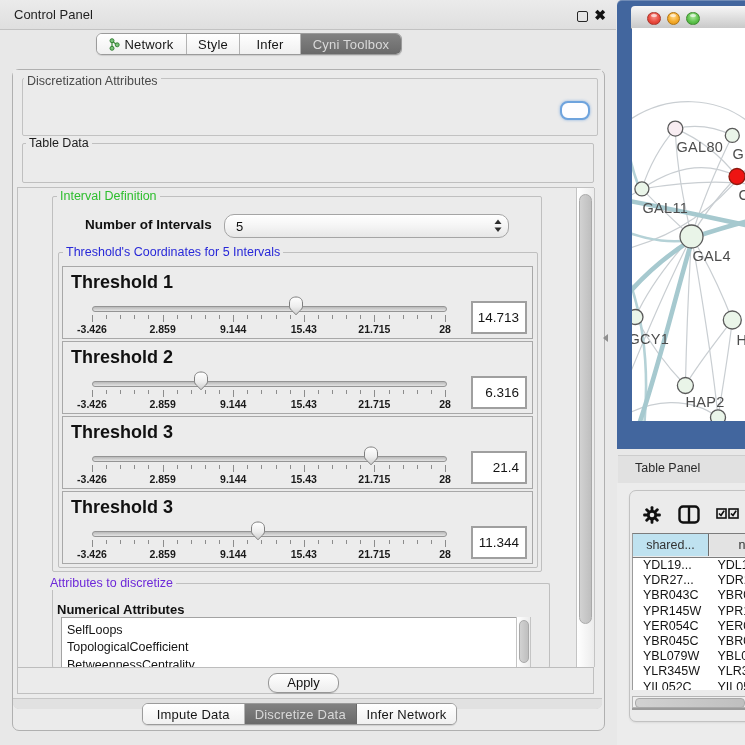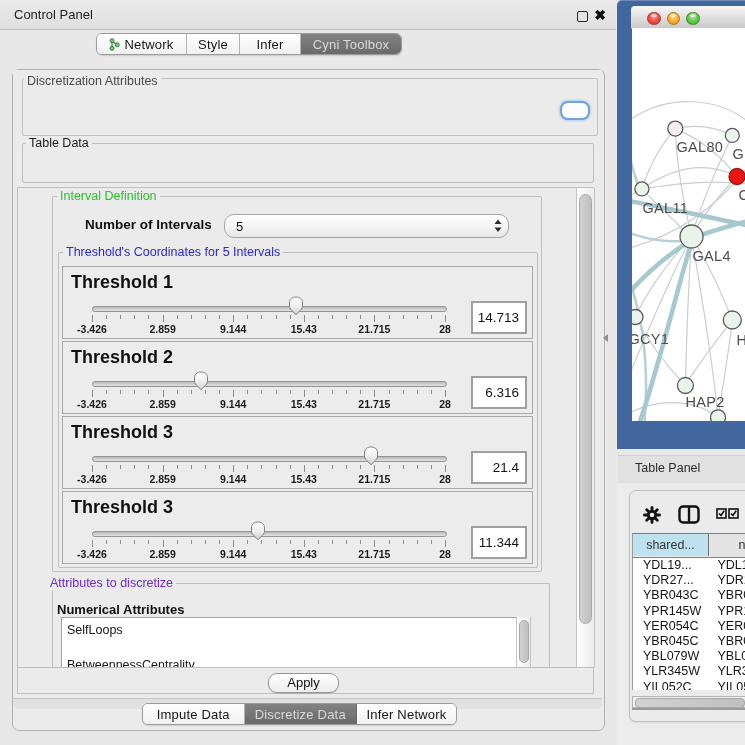--- a/index.html
+++ b/index.html
@@ -343,20 +343,21 @@
         </svg>
         <div class="thr-field">11.344</div>
       </div>
     </div>
 
   <div class="abs groupbox" style="left:52px;top:583px;width:496px;height:84px;border-bottom:none;"></div>
   <div class="abs grouplabel" style="left:47px;top:576px;color:#6d28d9;">Attributes to discretize</div>
   <div class="abs" style="left:57px;top:602px;font-size:13px;font-weight:bold;color:#111;">Numerical Attributes</div>
   <div id="attr-list" class="abs">
       <div class="attr-item" style="top: 4px;">SelfLoops</div>
+      <div class="attr-item" style="top: 21.3px;">TopologicalCoefficient</div>
       <div class="attr-item" style="top: 38.6px;">BetweennessCentrality</div>
     </div>
   <div class="abs vsb-track" style="left:516px;top:617px;width:13px;height:50px;">
     <div class="sb-thumb" style="position:absolute;left:1.5px;top:3px;width:8px;height:41px;"></div>
   </div>
 
   <div class="abs vsb-track" style="left:576px;top:188px;width:17px;height:479px;">
     <div class="sb-thumb" style="position:absolute;left:2px;top:6px;width:11px;height:428px;"></div>
   </div>
   <div class="abs" style="left:18px;top:667px;width:576px;height:1px;background:#bdbdbd;"></div>

